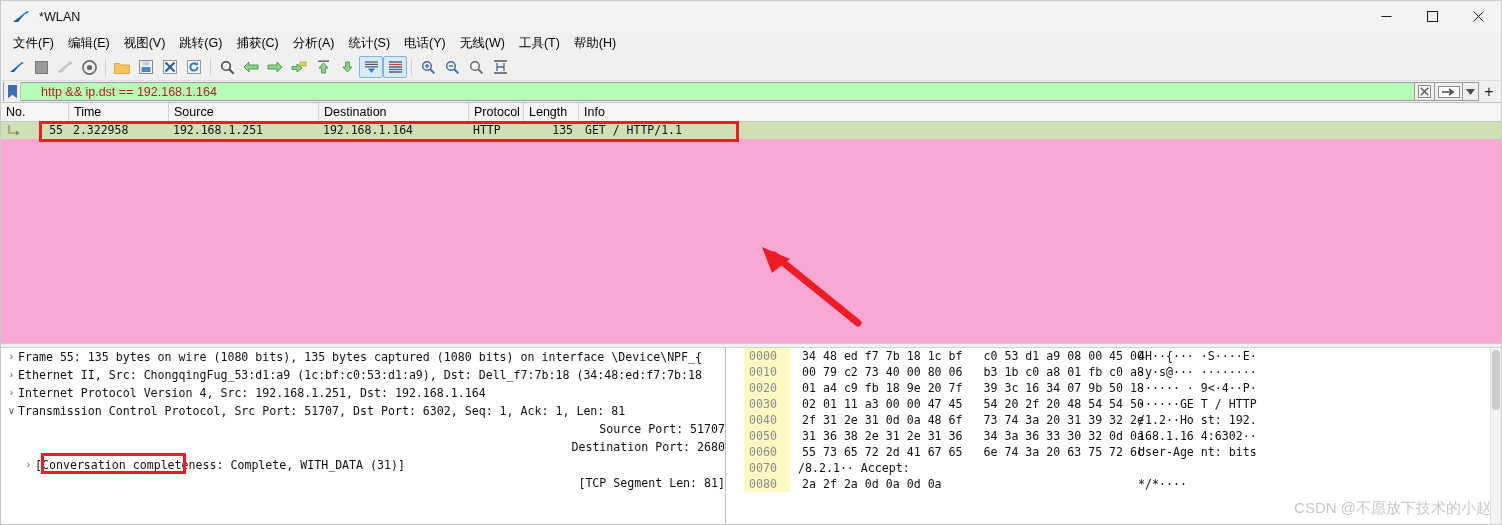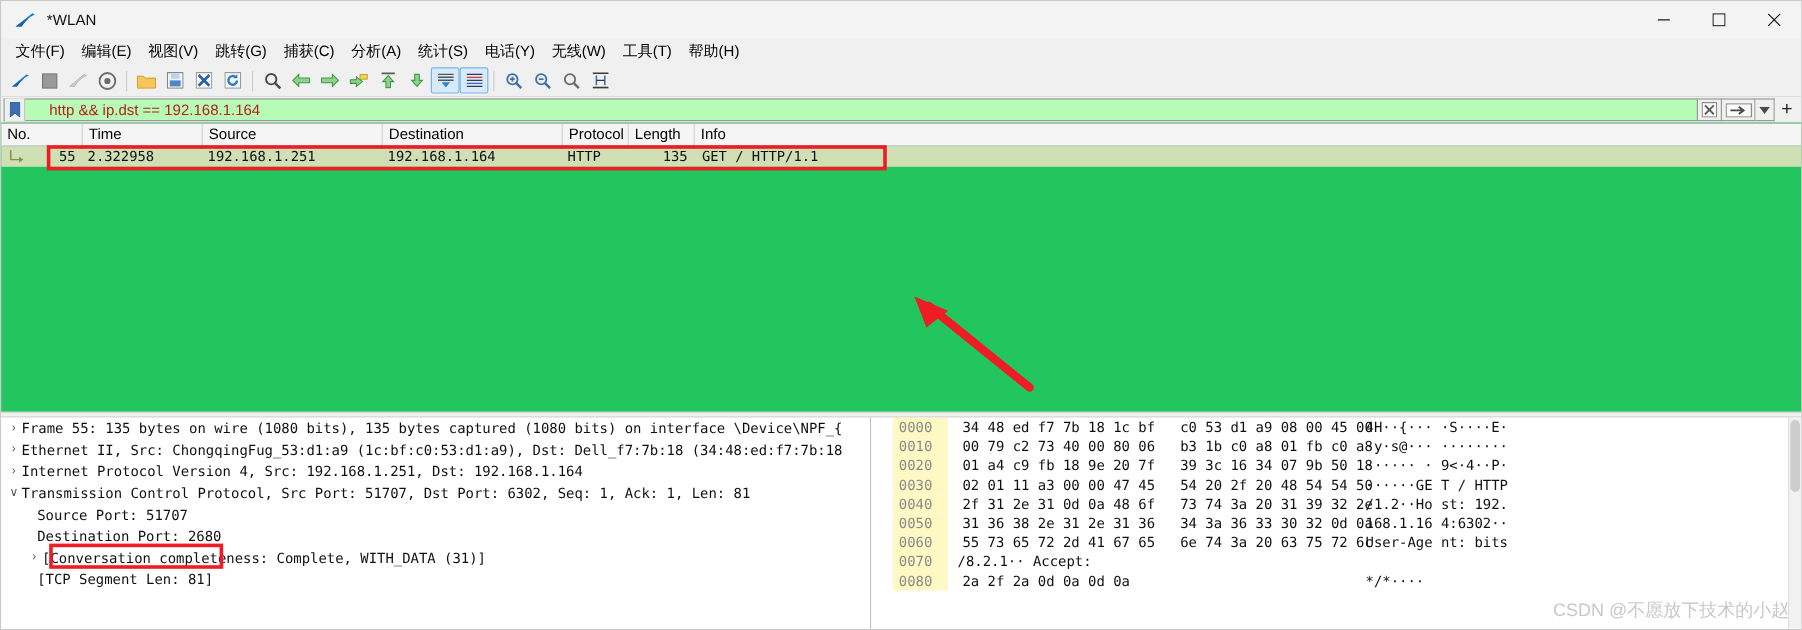--- a/index.html
+++ b/index.html
@@ -193,21 +193,21 @@
     justify-content: center;
     font-size: 16px;
     color: #222;
     background: #f0f0f0;
   }
 
   
   .packetlist {
     flex: 0 0 auto;
     height: 240px;
-    background: #22c55e;
+    background: #f9a8d4;
     border-top: 1px solid #bfbfbf;
     position: relative;
     overflow: hidden;
   }
   .plist-header {
     height: 18px;
     background: #f5f5f5;
     display: flex;
     border-bottom: 1px solid #c8c8c8;
     font-size: 12.5px;
@@ -288,21 +288,21 @@
   .twisty {
     width: 13px;
     min-width: 13px;
     display: inline-flex;
     align-items: center;
     justify-content: center;
     color: #555;
     font-family: "Liberation Sans", sans-serif;
     font-size: 10px;
   }
-  .indent1 { padding-left: 30px; }
+  .indent1 { padding-left: 17px; justify-content: flex-end; }
 
   .hexpane {
     flex: 1 1 auto;
     background: #ffffff;
     position: relative;
     overflow: hidden;
     font-family: "DejaVu Sans Mono", monospace;
     font-size: 11.6px;
   }
   .hexrow {

